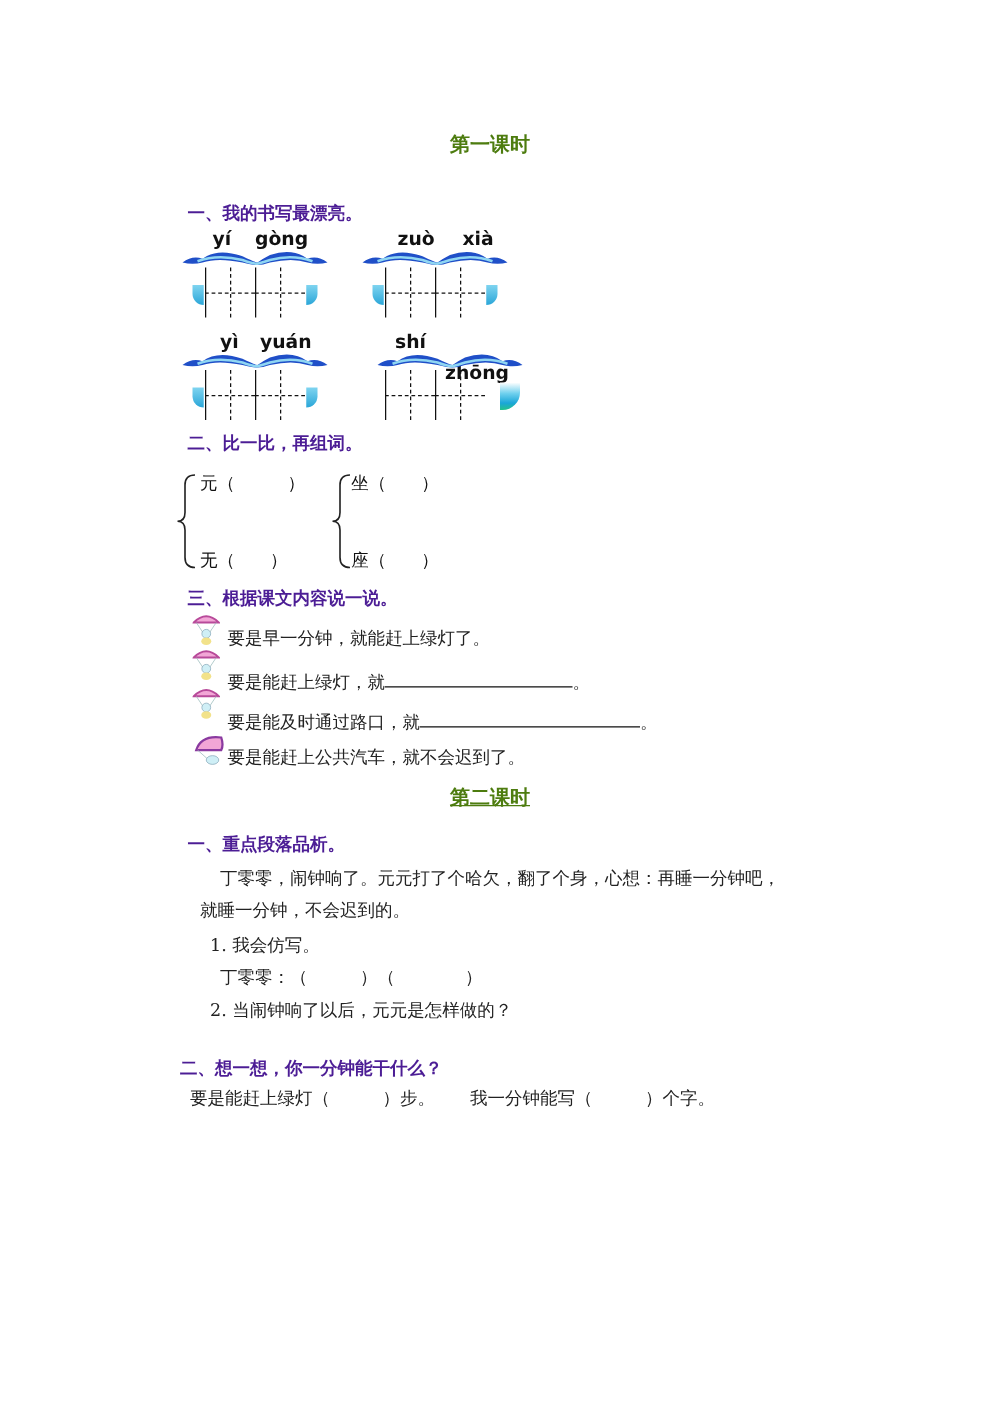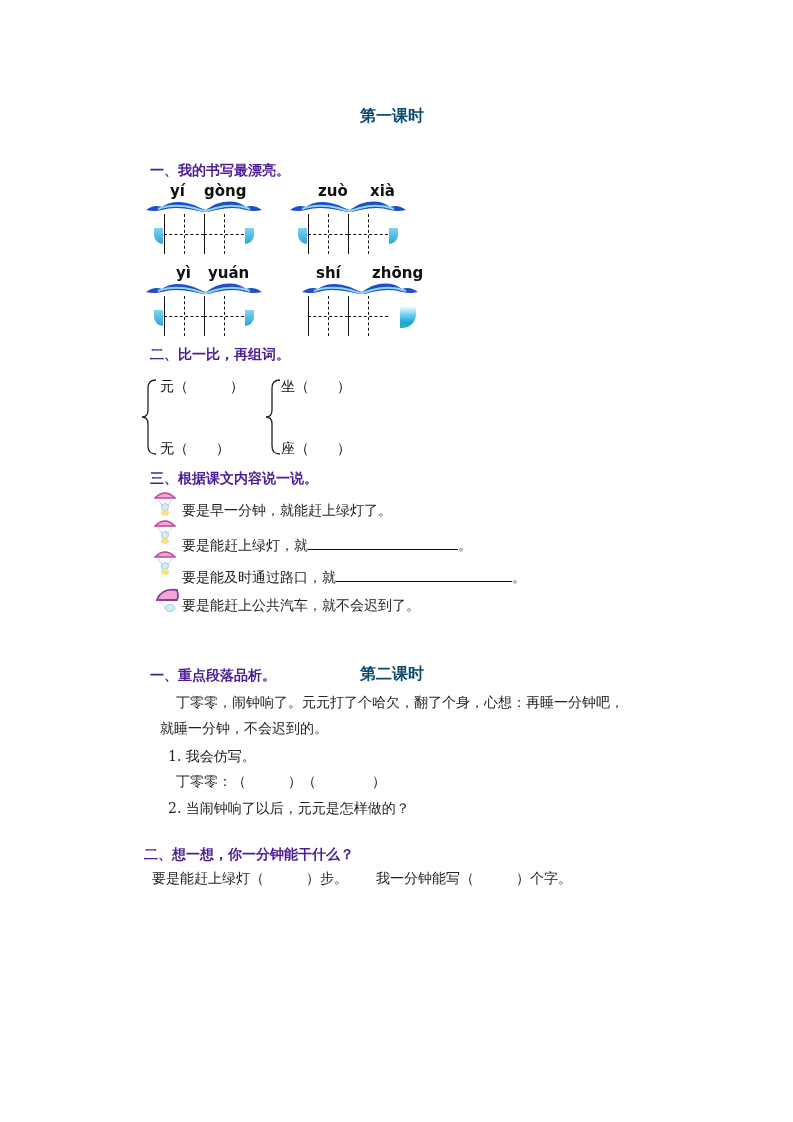--- a/index.html
+++ b/index.html
@@ -1,19 +1,19 @@
 <!DOCTYPE html>
 <html><head>
   <meta charset="utf-8">
   <style>
     html, body { margin: 0; padding: 0; background: #ffffff; }
     body { width: 793px; height: 1122px; position: relative; overflow: hidden;
            font-family: "DejaVu Serif", "Liberation Serif", serif; color: #111; }
     .abs { position: absolute; }
-    .lesson-title { font-family: "DejaVu Sans", "Liberation Sans", sans-serif; font-size: 16px; font-weight: bold; color: #0c4a6e; }
+    .lesson-title { font-family: "DejaVu Sans", "Liberation Sans", sans-serif; font-size: 16px; font-weight: bold; color: #4d7c0f; }
     .section-heading { font-family: "DejaVu Sans", "Liberation Sans", sans-serif; font-size: 14px; font-weight: bold; color: #4c1d95; }
     .body-text { font-size: 14px; color: #222; white-space: nowrap; text-align: center; }
     .pinyin { font-family: "DejaVu Sans", "Liberation Sans", sans-serif; font-weight: bold; font-size: 15px; color: #111; }
 
     
     .grid-card { position: absolute; width: 120px; height: 70px; }
     .grid-card .wave { position: absolute; left: 0; top: 16px; width: 120px; height: 16px; }
     .grid-card .drop-left { position: absolute; left: 10px; top: 46px; width: 9px; height: 16px;
       border-radius: 0 0 0 12px; background: linear-gradient(#7fd4f0, #2aa6d8); }
     .grid-card .drop-right { position: absolute; right: 10px; top: 46px; width: 9px; height: 16px;
@@ -115,21 +115,21 @@
         <div class="vline"></div>
         <div class="vdash"></div>
         <div class="hdash"></div>
       </div>
   </div>
 </div>
 
 <div class="grid-card" style="left:300px; top:264px;">
   <div class="pinyin-row">
     <span class="pinyin" style="left:16px;">shí</span>
-    <span class="pinyin" style="left:72px;">zhōng</span>
+    <span class="pinyin" style="left:56px;margin-top:25px;">zhōng</span>
   </div>
   <svg class="wave" viewBox="0 0 120 16">
     <path d="M2 12 Q10 6 18 9 Q30 0 50 7 Q58 11 62 12 Q66 9 72 6 Q90 0 102 9 Q110 6 118 12 Q110 14 102 12 Q90 8 72 12 Q66 14 62 14 Q58 14 50 12 Q30 8 18 12 Q10 14 2 12 Z" fill="#1f4fc8"></path>
     <path d="M14 11 Q30 5 50 10 Q58 13 62 13 Q66 12 72 10 Q90 5 106 11" stroke="#8fd6f2" stroke-width="2" fill="none"></path>
   </svg>
   <div class="drop-right green"></div>
   <div class="cells" style="left:8px;">
     <div class="cell" style="left:0;">
         <div class="vline"></div>
         <div class="vdash"></div>
@@ -200,21 +200,21 @@
 <div class="abs body-text" style="left:182px; top:535px;">
   <span>要是能赶上绿灯，就</span><span class="blank-line" style="width:150px;"></span><span>。</span>
 </div>
 <div class="abs body-text" style="left:182px; top:567px;">
   <span>要是能及时通过路口，就</span><span class="blank-line" style="width:176px;"></span><span>。</span>
 </div>
 <div class="abs body-text" style="left:182px; top:597px;">
   <span>要是能赶上公共汽车，就不会迟到了。</span>
 </div>
 
-<div class="abs lesson-title" style="left:360px; top:664px;">第二课时</div>
+<div class="abs lesson-title" style="left:360px; top:628px;text-decoration:underline;">第二课时</div>
 
 <div class="abs section-heading" style="left:150px; top:667px;">一、重点段落品析。</div>
 <div class="abs body-text" style="left:176px; top:694px;">丁零零，闹钟响了。元元打了个哈欠，翻了个身，心想：再睡一分钟吧，</div>
 <div class="abs body-text" style="left:160px; top:720px;">就睡一分钟，不会迟到的。</div>
 <div class="abs body-text" style="left:168px; top:748px;">1. 我会仿写。</div>
 <div class="abs body-text" style="left:176px; top:773px;">丁零零：（　　　）（　　　　）</div>
 <div class="abs body-text" style="left:168px; top:800px;">2. 当闹钟响了以后，元元是怎样做的？</div>
 
 <div class="abs section-heading" style="left:144px; top:846px;">二、想一想，你一分钟能干什么？</div>
 <div class="abs body-text" style="left:152px; top:870px;">要是能赶上绿灯（　　　）步。</div>

